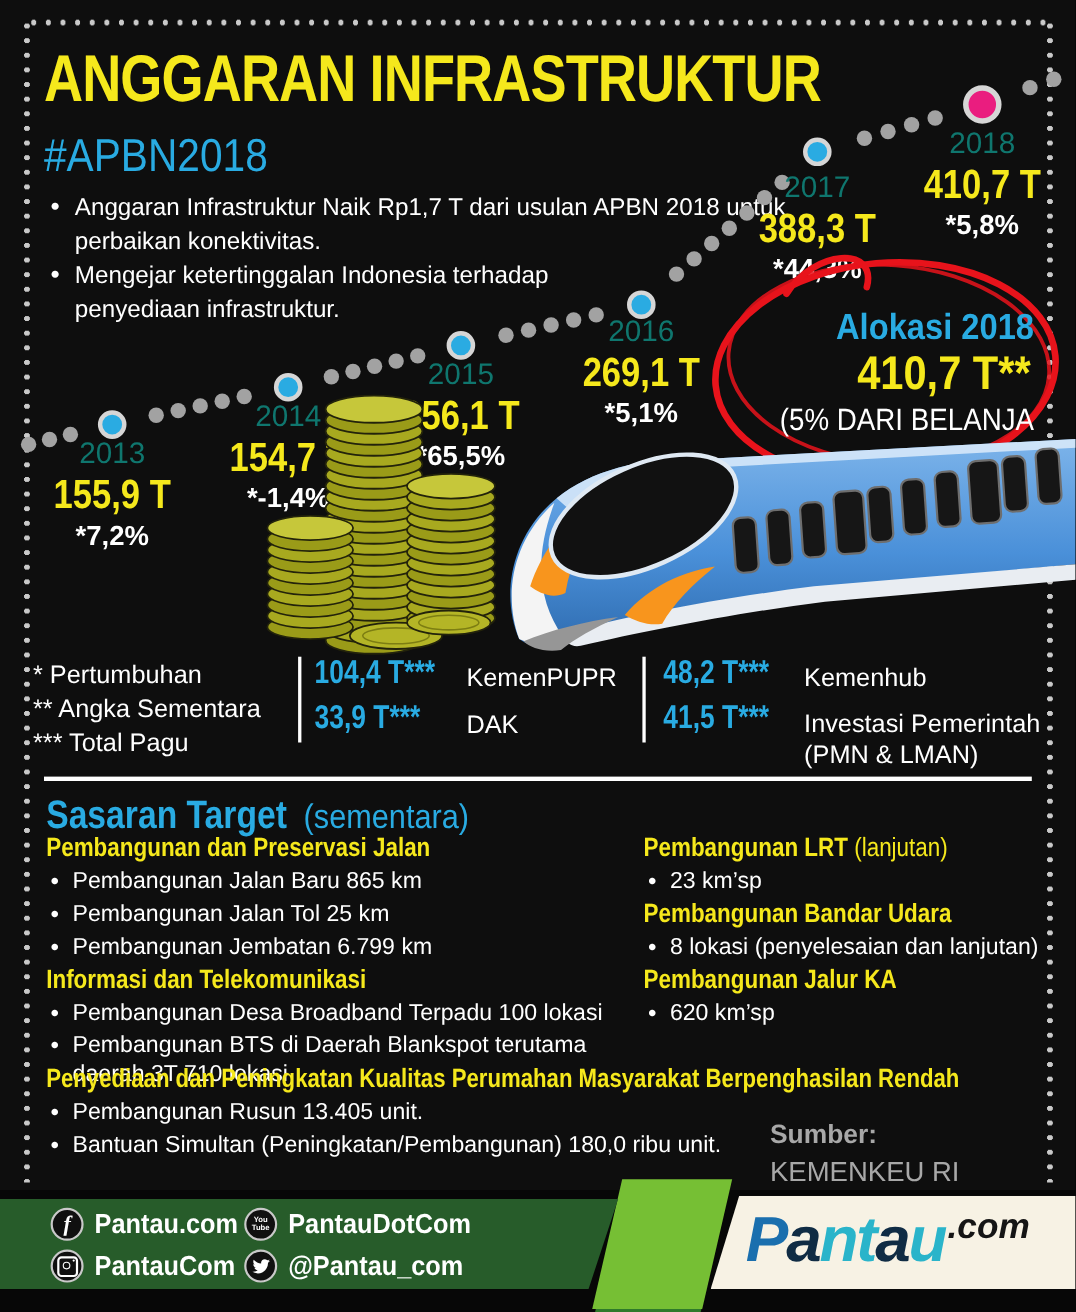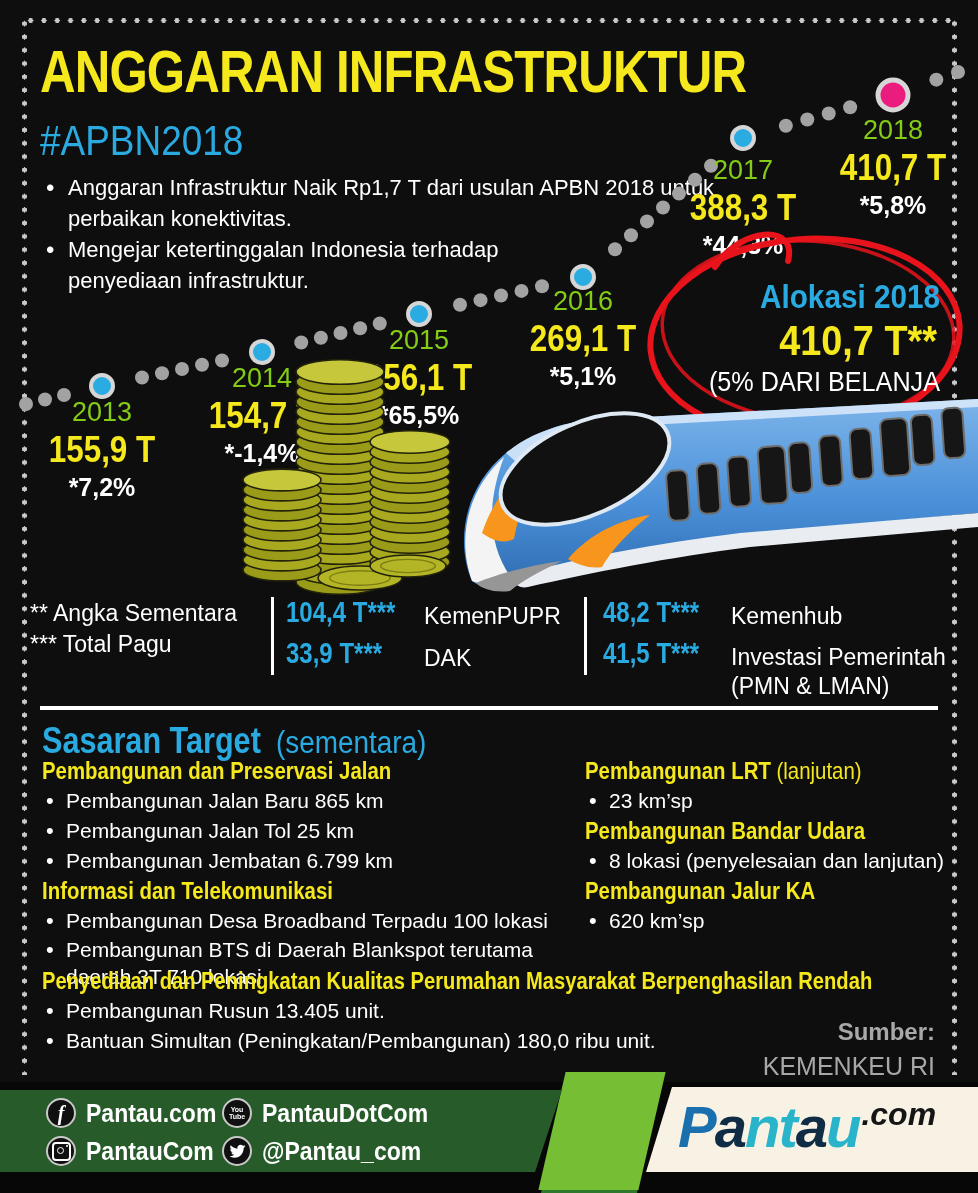--- a/index.html
+++ b/index.html
@@ -19,21 +19,21 @@
          letter-spacing:-1px;white-space:nowrap;line-height:1;}
   .hashtag{position:absolute;left:40px;top:120px;font-size:42px;font-weight:400;color:#29abe2;
          white-space:nowrap;line-height:1;}
   .intro{position:absolute;left:44px;top:172px;width:680px;font-size:22px;line-height:31px;
          list-style:none;margin:0;padding:0;}
   .intro li{position:relative;padding-left:24px;}
   .intro li::before{content:"\2022";position:absolute;left:2px;top:0;font-size:24px;}
   .intro li.w2{max-width:510px;}
   
   .pt{position:absolute;width:160px;text-align:center;line-height:1.1;}
-  .pt .yr{display:block;font-size:27px;font-weight:400;color:#84cc16;margin-bottom:2px;}
+  .pt .yr{display:block;font-size:27px;font-weight:400;color:#0f766e;margin-bottom:2px;}
   .pt .val{display:block;font-size:37px;font-weight:700;color:#f5e81c;white-space:nowrap;transform:scaleX(.85);}
   .pt .gr{display:block;font-size:25px;font-weight:700;color:#fff;margin-top:4px;}
   .p2013{left:22px;top:398px}.p2014{left:182px;top:364px}.p2015{left:339px;top:326px}
   .p2016{left:503px;top:287px}.p2017{left:663px;top:156px}.p2018{left:813px;top:116px}
   
   .alloc{position:absolute;left:655px;top:279px;width:300px;text-align:right;line-height:1.08;}
   .alloc .t{display:block;font-size:33px;font-weight:700;color:#29abe2;transform:scaleX(.9);transform-origin:50% 50%;white-space:nowrap;}
   .alloc .v{display:block;font-size:43px;font-weight:700;color:#f5e81c;transform:scaleX(.88);transform-origin:50% 50%;white-space:nowrap;margin-top:2px;}
   .alloc .n{display:block;font-size:28px;font-weight:400;color:#fff;transform:scaleX(.9);transform-origin:50% 50%;white-space:nowrap;margin-top:4px;}
   svg.layer{position:absolute;pointer-events:none;}
@@ -51,21 +51,21 @@
   .tleft{left:42px;top:756px;width:545px;}
   .tright{left:585px;top:756px;width:370px;}
   .tbot{left:42px;top:966px;width:910px;}
   .th{font-size:24px;font-weight:700;color:#f5e81c;white-space:nowrap;}
   .th .sfx{font-weight:400;}
   .tb{position:relative;padding-left:24px;font-size:21px;color:#fff;}
   .tb::before{content:"\2022";position:absolute;left:4px;top:0;font-size:22px;}
   .tb.w2{max-width:480px;line-height:27px;margin-bottom:3px;}
   .tbot .th{transform:scaleX(.84);transform-origin:0 50%;}
   
-  .source{position:absolute;left:700px;top:1018px;width:235px;text-align:right;color:#a8a8a8;line-height:1.2;}
+  .source{position:absolute;left:700px;top:1018px;width:235px;text-align:left;color:#a8a8a8;line-height:1.2;}
   .source .l{font-size:24px;font-weight:700;display:block;}
   .source .v{font-size:25px;display:block;margin-top:4px;}
   
   .f-bg{position:absolute;left:0;top:1082px;width:978px;height:111px;background:#070707;}
   .f-green-dk{position:absolute;left:545px;top:1158px;width:96px;height:35px;background:#2f7a2a;transform:skewX(-13deg);}
   .f-green{position:absolute;left:552px;top:1072px;width:100px;height:118px;background:#76bf34;transform:skewX(-13deg);}
   .f-band{position:absolute;left:0;top:1090px;width:578px;height:82px;background:#275c2a;
           clip-path:polygon(0 0,562px 0,535px 100%,0 100%);}
   .f-cream{position:absolute;left:646px;top:1087px;width:332px;height:85px;background:#f7f2e4;
           clip-path:polygon(26px 0,100% 0,100% 100%,0 100%);}
@@ -259,20 +259,21 @@
         <rect x="370" y="66.8" width="21" height="50" rx="7" fill="#161616" stroke="#6e6e6e" stroke-width="2"></rect>
         <rect x="401" y="62" width="21" height="50" rx="7" fill="#161616" stroke="#6e6e6e" stroke-width="2"></rect>
         <rect x="432" y="57.2" width="21" height="50" rx="7" fill="#161616" stroke="#6e6e6e" stroke-width="2"></rect>
         <rect x="463" y="49.4" width="27" height="57" rx="7" fill="#161616" stroke="#6e6e6e" stroke-width="2"></rect>
         <rect x="494" y="47.6" width="21" height="50" rx="7" fill="#161616" stroke="#6e6e6e" stroke-width="2"></rect>
         <rect x="525" y="42.800000000000004" width="21" height="50" rx="7" fill="#161616" stroke="#6e6e6e" stroke-width="2"></rect>
       </g>
   </svg>
 
   <div class="foot">
+    <div>* Pertumbuhan</div>
     <div>** Angka Sementara</div>
     <div>*** Total Pagu</div>
   </div>
   <div class="vdiv" style="left:271px"></div>
   <div class="vdiv" style="left:584px"></div>
 
   <div class="bval" style="left:286px;top:595px">104,4 T***</div>
   <div class="blab" style="left:424px;top:603px">KemenPUPR</div>
   <div class="bval" style="left:286px;top:636px">33,9 T***</div>
   <div class="blab" style="left:424px;top:645px">DAK</div>

